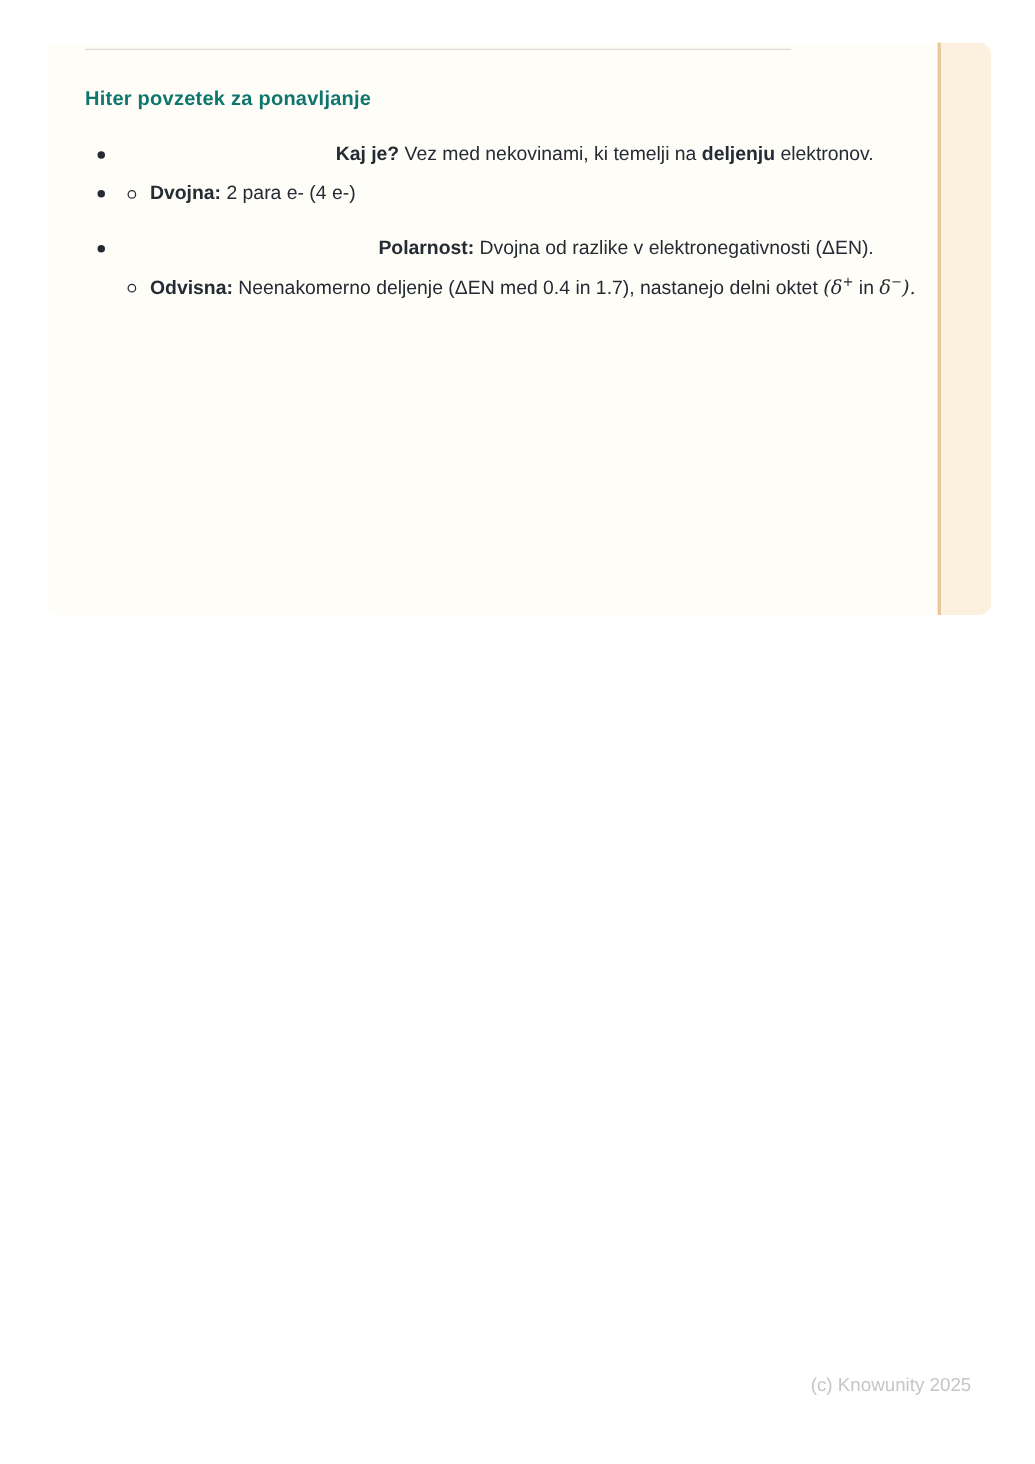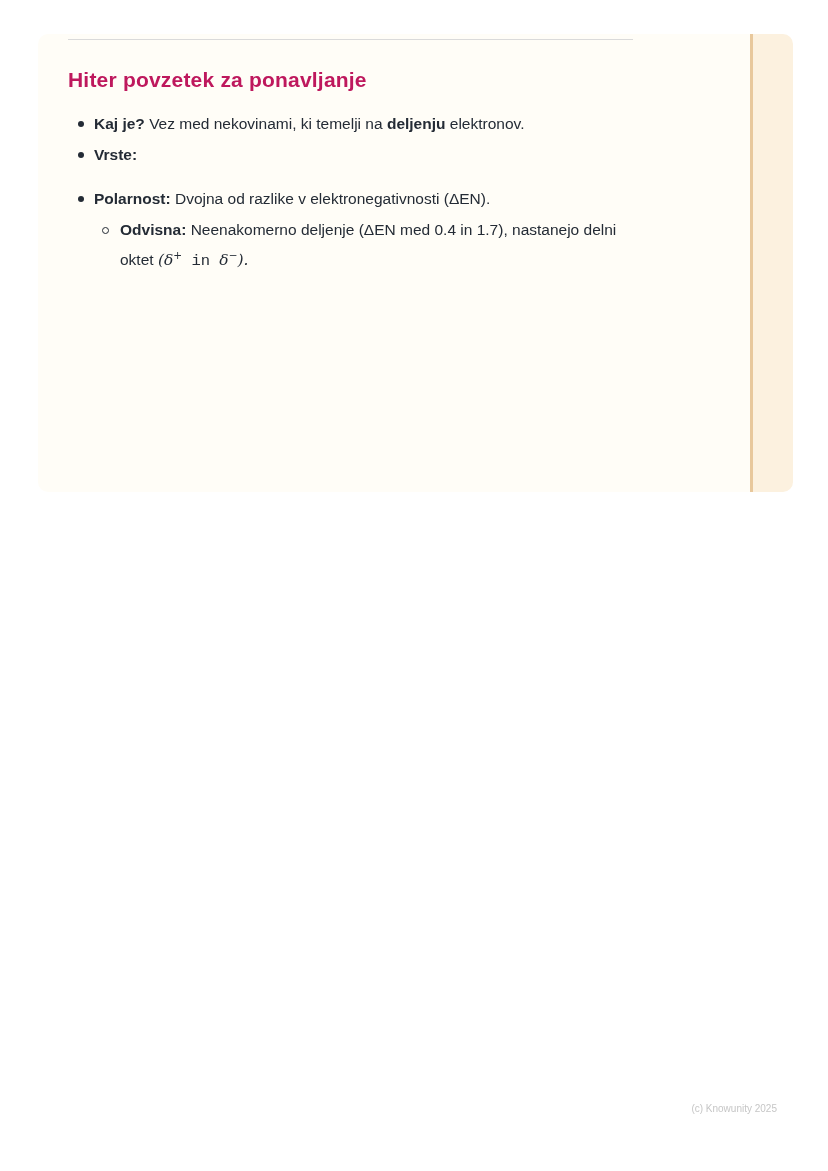--- a/index.html
+++ b/index.html
@@ -32,45 +32,45 @@
     box-sizing: border-box;
   }
   .top-rule {
     height: 1px;
     width: 565px;
     background: #dadada;
     margin-top: 5px;
   }
   .title {
     margin: 26px 0 0 0;
-    font-size: 21px;
+    font-size: 16px;
     line-height: 28px;
     font-weight: bold;
-    color: #be185d;
+    color: #0f766e;
     letter-spacing: 0.2px;
   }
   ul.list {
     list-style: none;
     margin: 0;
     padding: 0;
   }
   ul.list.main {
     margin-top: 15px;
   }
   li.item {
     position: relative;
     padding-left: 26px;
     font-size: 15.5px;
     line-height: 30px;
     margin: 1px 0;
   }
   li.item > p.txt {
     margin: 0;
   }
-  .w-main { max-width: 605px; }
+  .w-main { max-width: 605px; text-align: right; }
   .w-sub  { max-width: 620px; }
   b { font-weight: bold; }
   .dot {
     position: absolute;
     left: 10px;
     top: 12px;
     width: 6px;
     height: 6px;
     border-radius: 50%;
     background: #242b35;
@@ -99,36 +99,36 @@
     font-family: "DejaVu Serif", serif;
     font-style: italic;
   }
   .math sup {
     font-size: 10.5px;
     font-style: normal;
     vertical-align: super;
     line-height: 0;
   }
   .math .conj {
-    font-family: Liberation Mono, monospace;
+    font-family: Liberation Sans, sans-serif;
     font-style: normal;
   }
   .accent-line {
     width: 3px;
     background: #e8c89c;
   }
   .accent-strip {
     width: 40px;
     background: #fcf1df;
   }
   .copyright {
     position: absolute;
     top: 1101px;
     right: 51px;
-    font-size: 10px;
+    font-size: 15px;
     line-height: 15px;
     color: #c6c6c6;
   }
 </style>
 </head>
 <body>
 
 <div class="page">
 
   <section class="card">
@@ -140,22 +140,25 @@
       <ul class="list main">
 
         <li class="item">
           <span class="dot"></span>
           <p class="txt w-main"><b>Kaj je?</b><span> Vez med nekovinami, ki temelji na </span><b>deljenju</b><span> elektronov.</span></p>
         </li>
 
 
         <li class="item">
           <span class="dot"></span>
-          <p class="txt w-main"><b>Vrste:</b></p>
           <ul class="sub">
+            <li class="item">
+              <span class="circ"></span>
+              <p class="txt w-sub"><b>Dvojna:</b><span> 2 para e- (4 e-)</span></p>
+            </li>
           </ul>
         </li>
 
         <li class="item gap-top">
           <span class="dot"></span>
           <p class="txt w-main"><b>Polarnost:</b><span> Dvojna od razlike v elektronegativnosti (ΔEN).</span></p>
           <ul class="sub">
             <li class="item">
               <span class="circ"></span>
               <p class="txt w-sub"><b>Odvisna:</b><span> Neenakomerno deljenje (ΔEN med 0.4 in 1.7), nastanejo delni </span><span class="nowrap"><span>oktet </span><span class="math"><span>(</span><span>δ</span><sup>+</sup><span class="conj"> in </span><span>δ</span><sup>−</sup><span>).</span></span></span></p>

